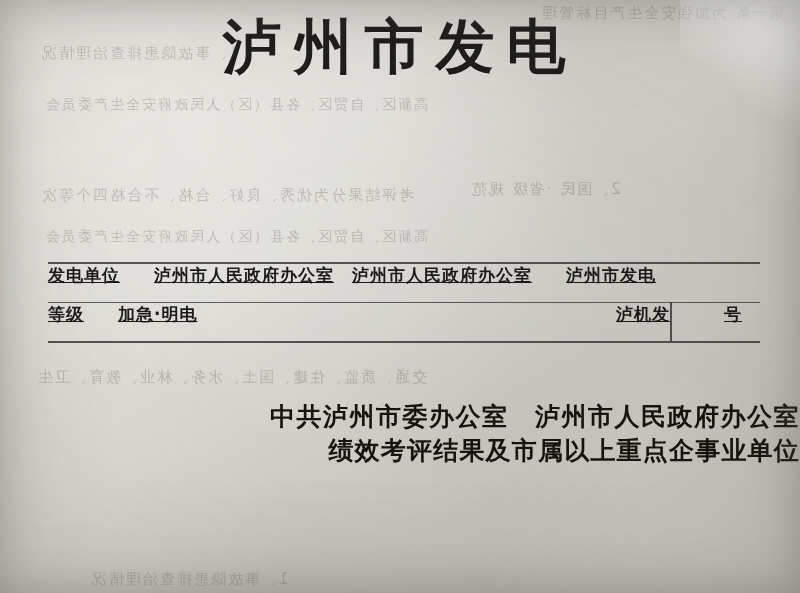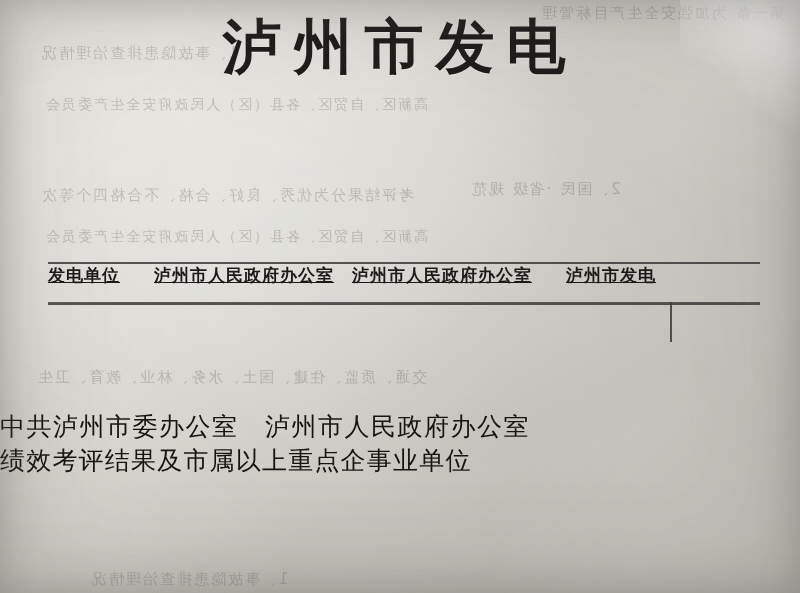--- a/index.html
+++ b/index.html
@@ -108,28 +108,27 @@
     border-left: 2px solid #3b3a38;
     opacity: .85;
   }
 
   
   #title-block {
     position: absolute;
     left: 0;
     top: 400px;
     width: 800px;
-    text-align: left;
+    text-align: right;
     font-family: "DejaVu Serif", serif;
-    font-weight: 400;
+    font-weight: 700;
     font-size: 25px;
     line-height: 34px;
     color: #15140f;
     letter-spacing: 1.5px;
-    margin-top: 10px;
   }
   #title-block .line { white-space: nowrap; }
   #title-block .line.indent { letter-spacing: 1.2px; }
 
   
   #vignette {
     position: absolute;
     inset: 0;
     pointer-events: none;
     box-shadow:
@@ -171,20 +170,30 @@
       <span class="gap-md"></span>
       <span class="cell">泸州市人民政府办公室</span>
       <span class="gap-sm"></span>
       <span class="cell">泸州市人民政府办公室</span>
       <span class="gap-md"></span>
       <span class="cell">泸州市发电</span>
     </div>
 
     <div class="rule thin"></div>
 
+    <div class="form-row">
+      <span class="cell">等级</span>
+      <span class="gap-md"></span>
+      <span class="cell">加急·明电</span>
+      <span class="spacer"></span>
+      <span class="cell">泸机发</span>
+      <span class="gap-lg"></span>
+      <span class="cell">号</span>
+      <span class="gap-sm"></span>
+    </div>
 
     <div class="rule"></div>
   </div>
   <div id="vline"></div>
 
   <div id="title-block">
     <div class="line">中共泸州市委办公室　泸州市人民政府办公室</div>
     <div class="line indent">绩效考评结果及市属以上重点企事业单位</div>
   </div>
 

